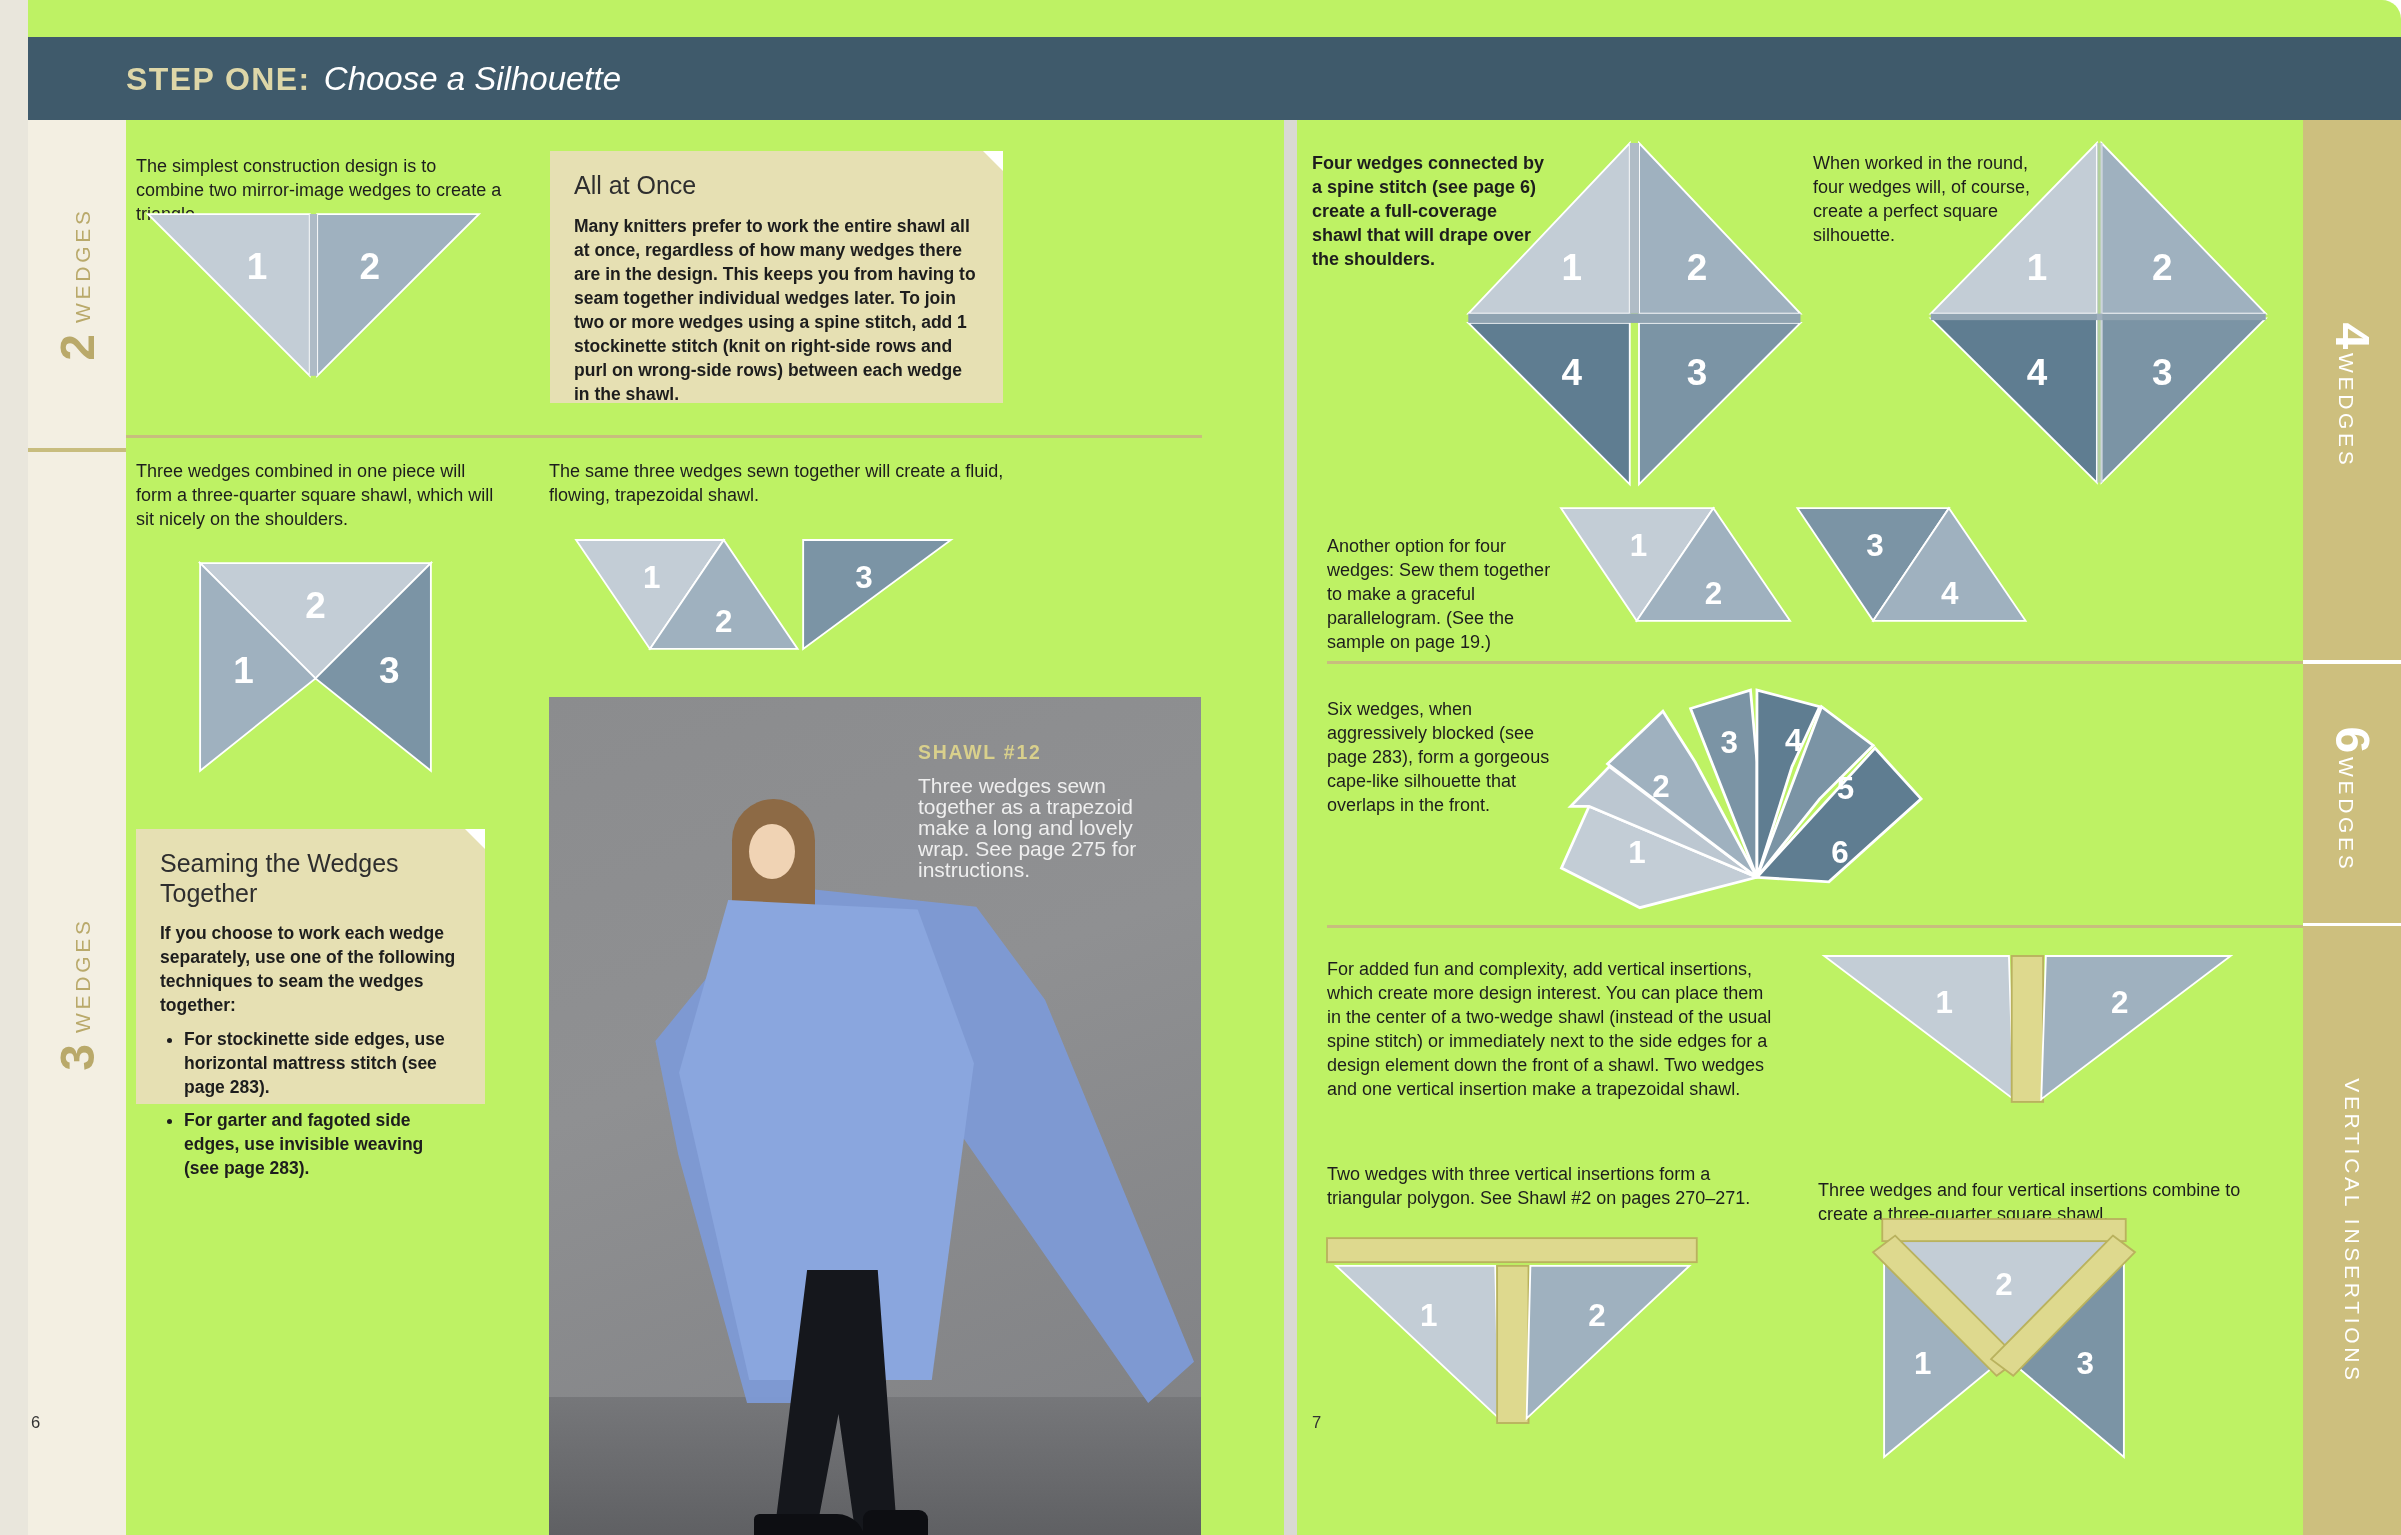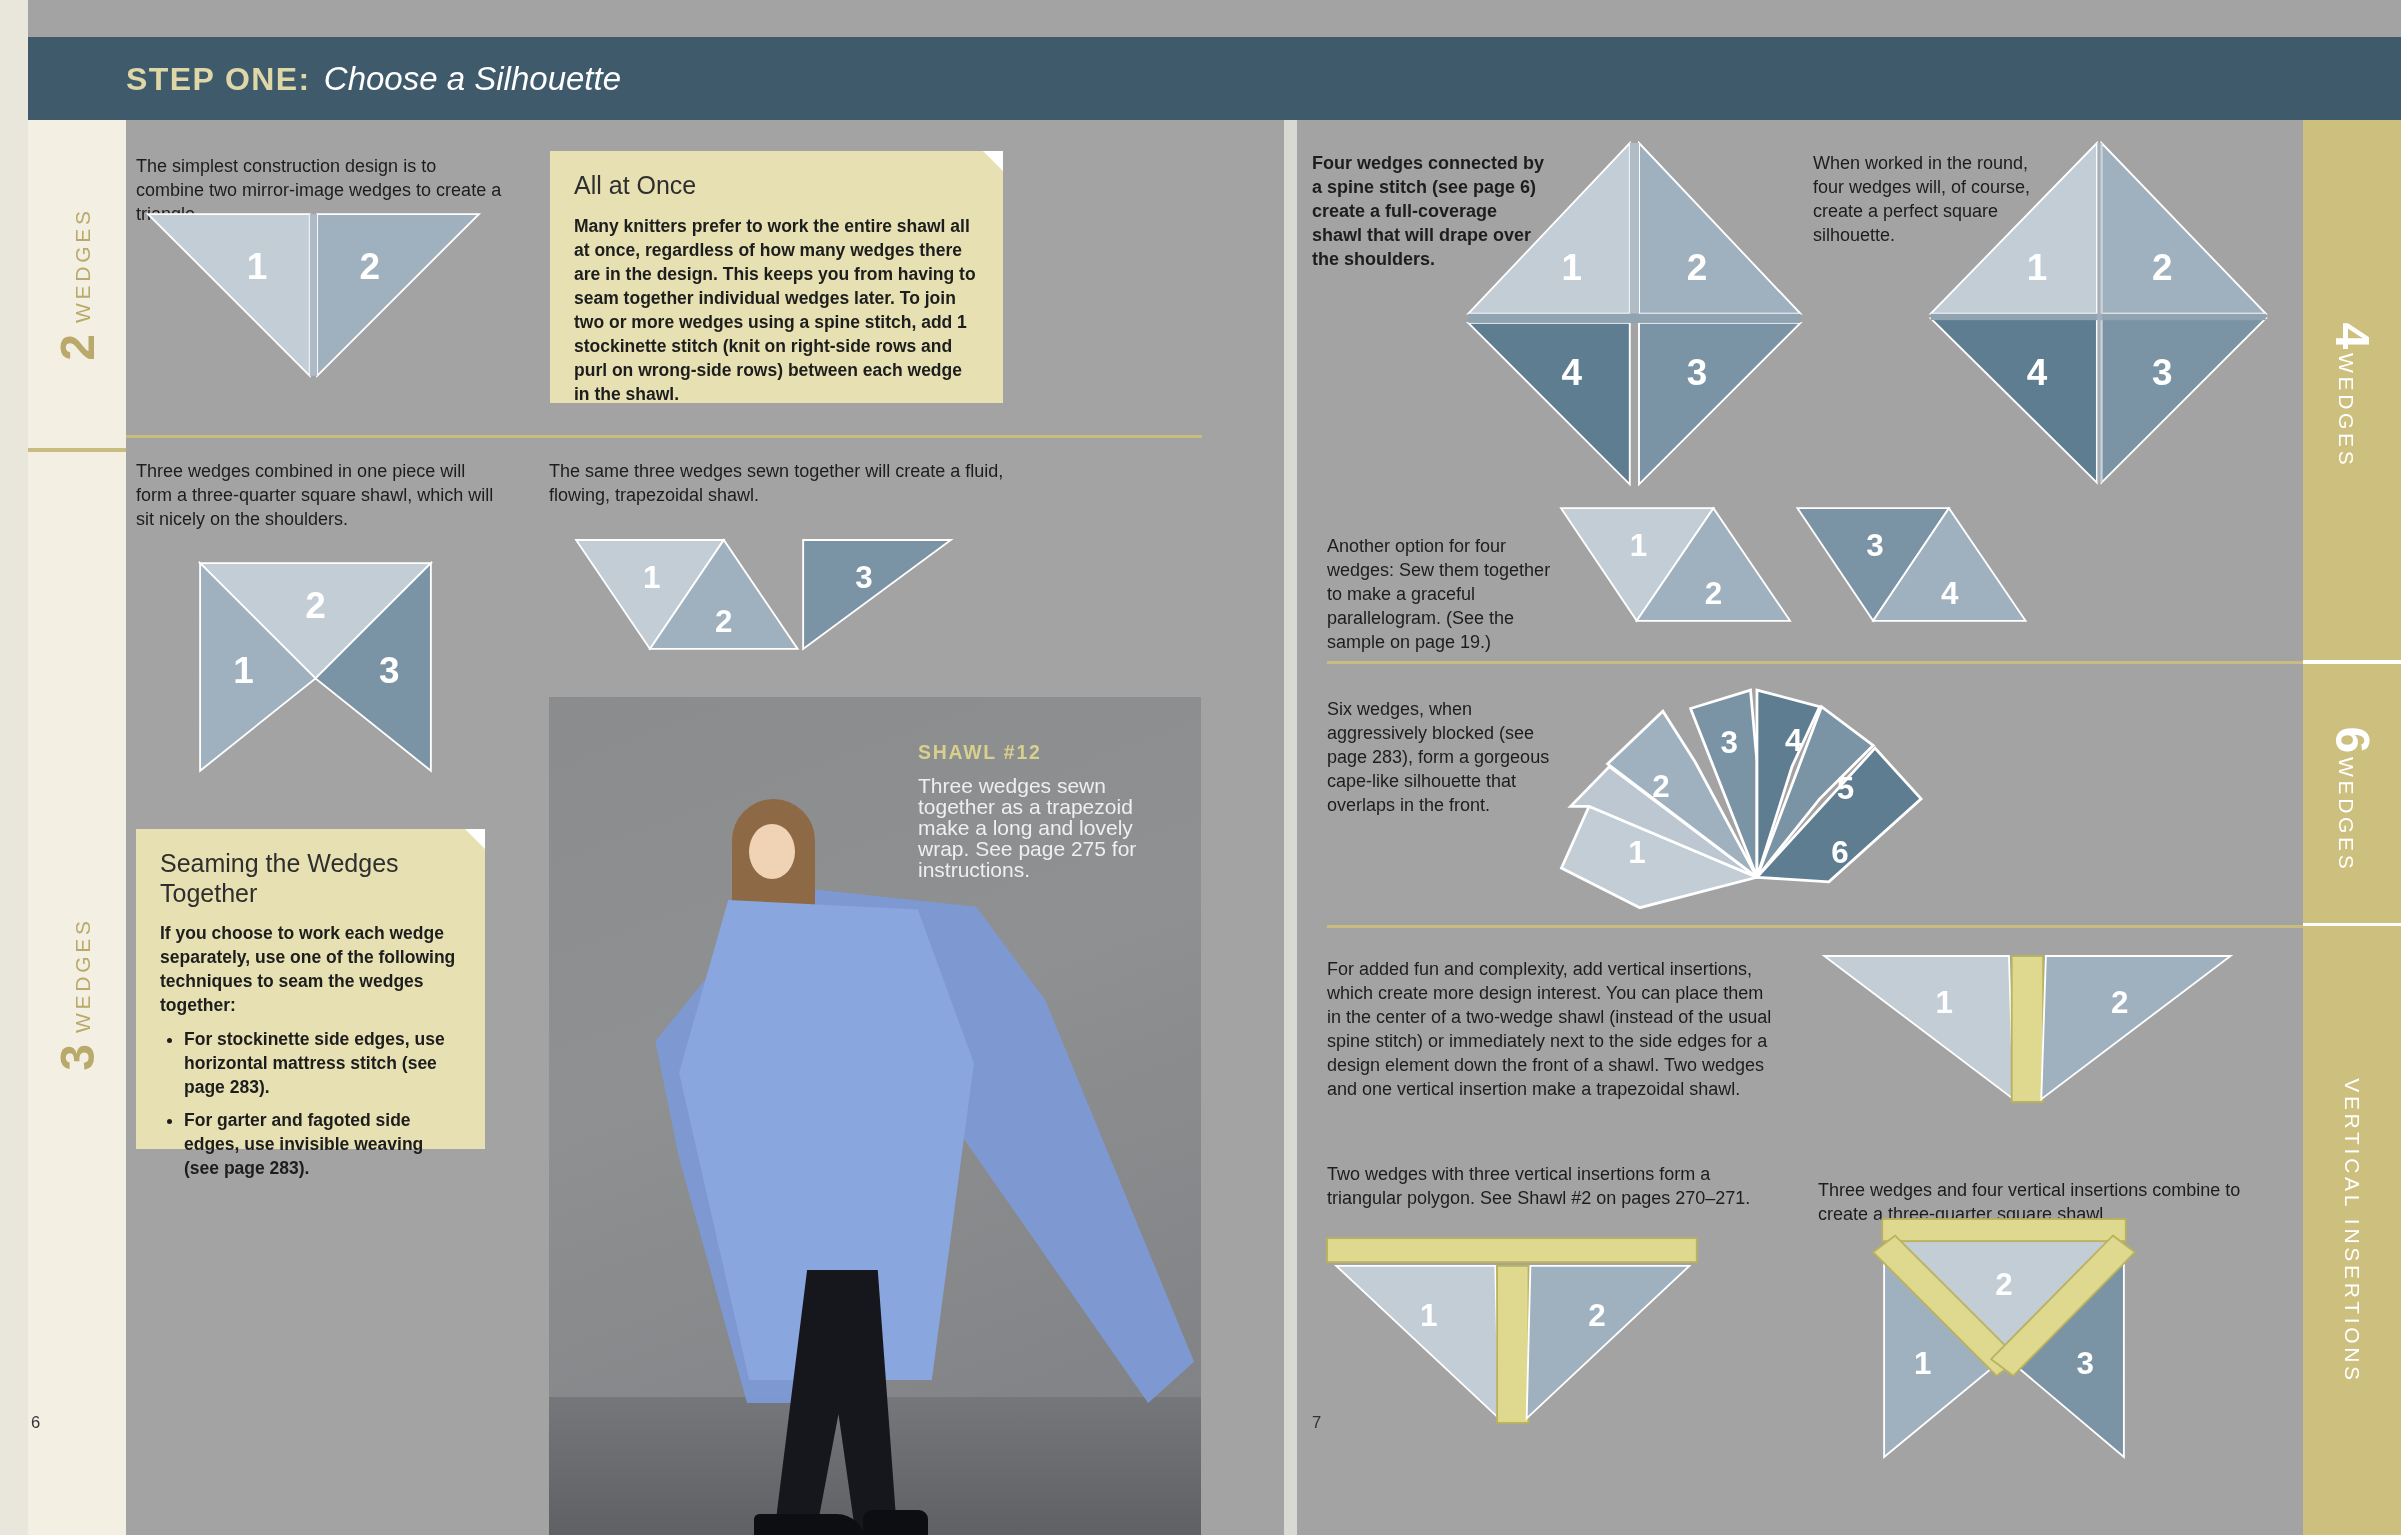--- a/index.html
+++ b/index.html
@@ -2,21 +2,21 @@
 <html style="font-size:14.8px"><head>
 <meta charset="utf-8">
 <style>
   html,body{margin:0;padding:0;}
   body{
     width:2401px;height:1536px;overflow:hidden;
     background:#ffffff;
     font-family:"Liberation Sans", sans-serif;
     color:#1d1d1d;
   }
-  .page{position:relative;width:2401px;height:1536px;background:#a3a3a3;}
+  .page{position:relative;width:2401px;height:1536px;background:#bef264;border-radius:19px;}
 
   
   .header{
     position:absolute;left:0;top:37px;width:2401px;height:83px;
     background:#3f5a6b;
   }
   .header-inner{
     position:absolute;left:126px;top:50%;transform:translateY(-50%);
     white-space:nowrap;
   }
@@ -201,21 +201,21 @@
     <svg width="434" height="120" viewBox="0 0 470 130">
       <polygon points="0,0 160,0 80,118" fill="#c3cdd6" stroke="#ffffff" stroke-width="2"></polygon>
       <polygon points="80,118 160,0 240,118" fill="#9fb1bf" stroke="#ffffff" stroke-width="2"></polygon>
       <polygon points="246,0 406,0 246,118" fill="#7b94a5" stroke="#ffffff" stroke-width="2"></polygon>
       <text class="wnum small" x="82" y="52" text-anchor="middle">1</text>
       <text class="wnum small" x="160" y="100" text-anchor="middle">2</text>
       <text class="wnum small" x="312" y="52" text-anchor="middle">3</text>
     </svg>
   </div>
 
-  <div class="callout" style="left:136px;top:829px;width:349px;height:320px;">
+  <div class="callout" style="left:136px;top:829px;width:349px;height:275px;">
     <div class="corner"></div>
     <h3>Seaming the Wedges Together</h3>
     <p>If you choose to work each wedge separately, use one of the following techniques to seam the wedges together:</p>
     <ul>
       <li>For stockinette side edges, use horizontal mattress stitch (see page 283).</li>
       <li>For garter and fagoted side edges, use invisible weaving (see page 283).</li>
     </ul>
   </div>
 
   <div class="photo">

